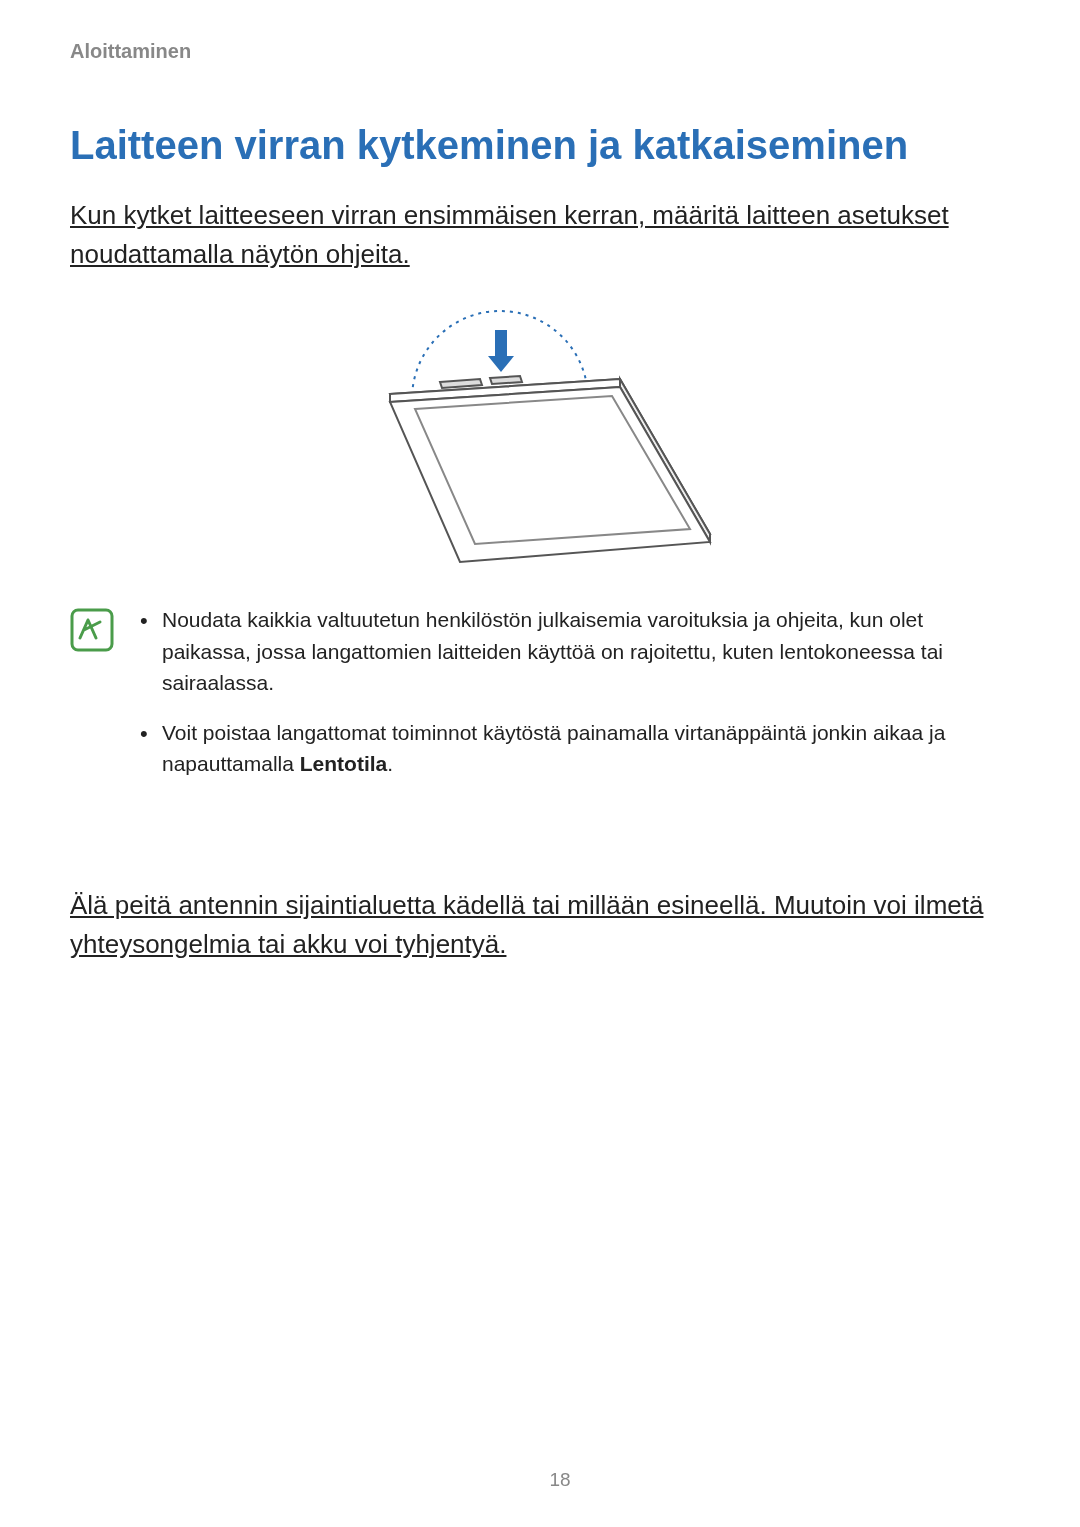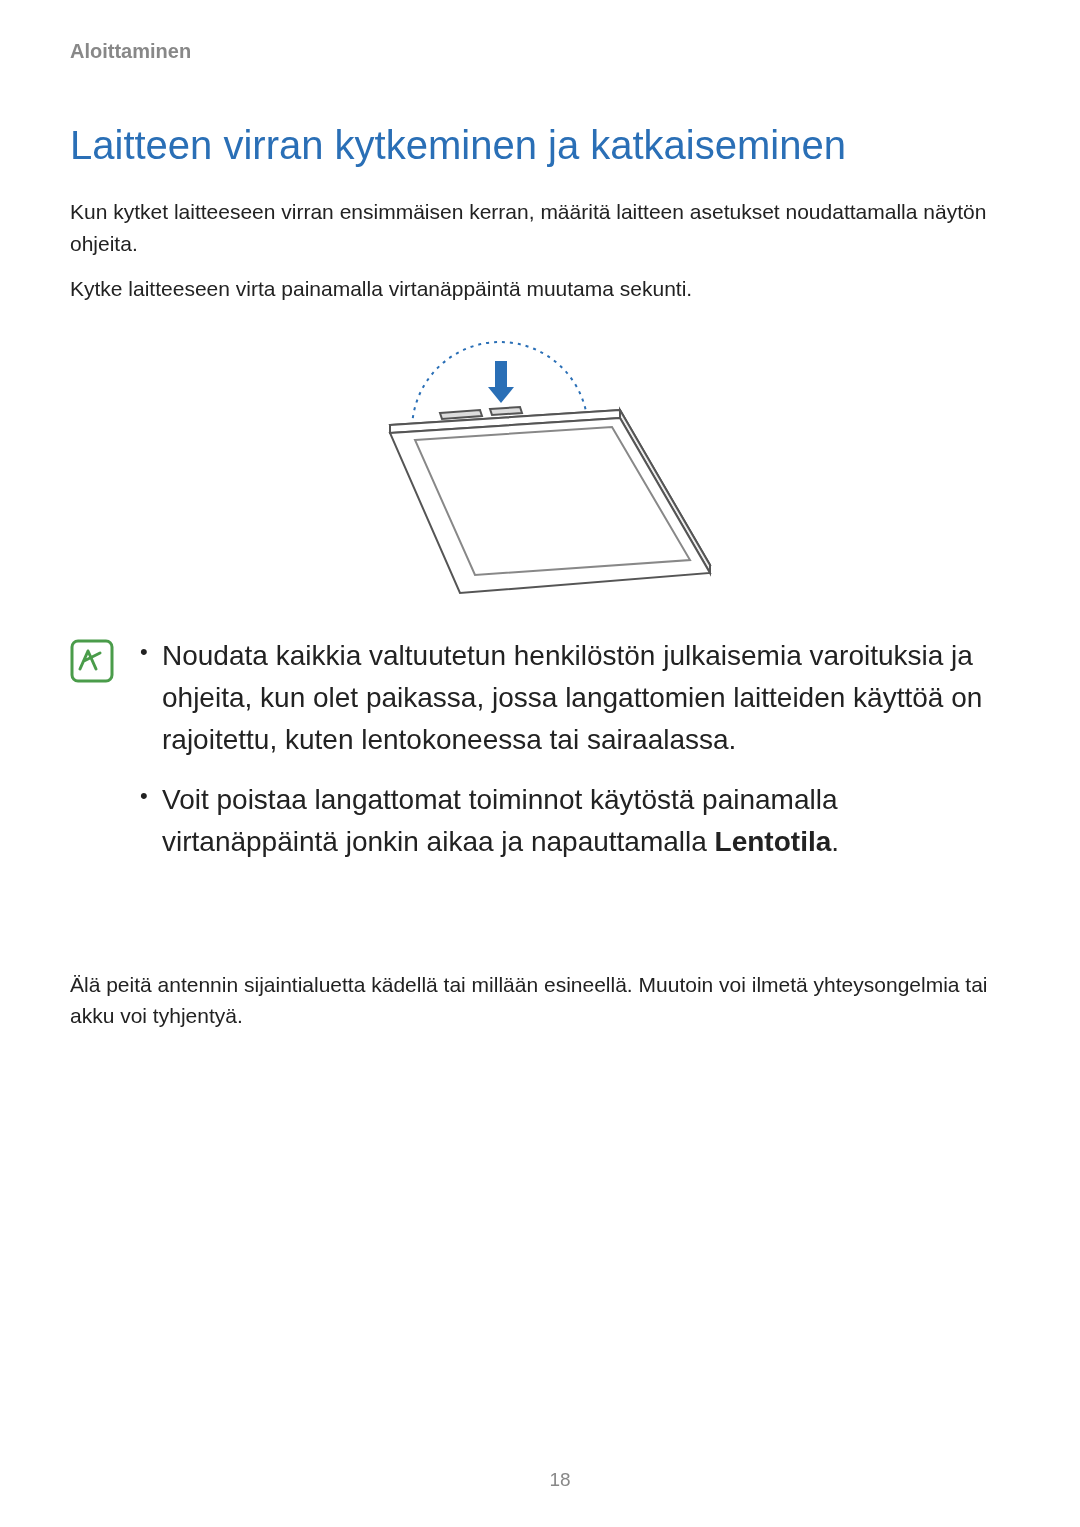--- a/index.html
+++ b/index.html
@@ -16,47 +16,48 @@
   }
   .breadcrumb {
     color: #888;
     font-size: 20px;
     margin-bottom: 60px;
     font-weight: bold;
   }
   h1 {
     color: #2a6fb6;
     font-size: 40px;
-    font-weight: normal;
+    font-weight: bold;
     margin-bottom: 28px;
   }
   p.body {
-    font-size: 21px;
+    font-size: 26px;
     line-height: 1.5;
     color: #222;
     margin-bottom: 14px;
+    text-decoration: underline;
   }
   .figure-wrap {
     display: flex;
     justify-content: center;
     margin: 30px 0 40px 0;
   }
   .note-block {
     display: flex;
     gap: 26px;
     margin: 10px 0 28px 0;
   }
   .note-icon {
     flex: 0 0 auto;
     margin-top: 4px;
   }
   .note-list {
     flex: 1;
     list-style: none;
-    font-size: 28px;
+    font-size: 21px;
     line-height: 1.5;
   }
   .note-list li {
     position: relative;
     padding-left: 22px;
     margin-bottom: 18px;
   }
   .note-list li::before {
     content: "•";
     position: absolute;
@@ -79,21 +80,20 @@
 </style>
 </head>
 <body>
 
 <div class="page">
   <div class="breadcrumb">Aloittaminen</div>
 
   <h1>Laitteen virran kytkeminen ja katkaiseminen</h1>
 
   <p class="body">Kun kytket laitteeseen virran ensimmäisen kerran, määritä laitteen asetukset noudattamalla näytön ohjeita.</p>
-  <p class="body">Kytke laitteeseen virta painamalla virtanäppäintä muutama sekunti.</p>
 
   <div class="figure-wrap">
     <svg width="380" height="260" viewBox="0 0 380 260">
 
       <circle cx="150" cy="95" r="88" fill="none" stroke="#2a6fb6" stroke-width="2" stroke-dasharray="3,5"></circle>
 
       <g>
         <rect x="145" y="26" width="12" height="28" fill="#2a6fb6"></rect>
         <polygon points="138,52 164,52 151,68" fill="#2a6fb6"></polygon>
       </g>

